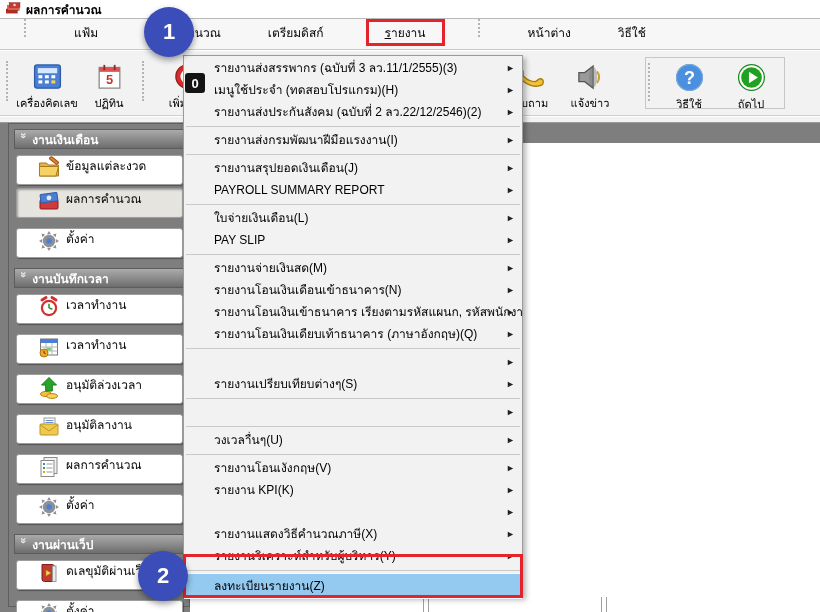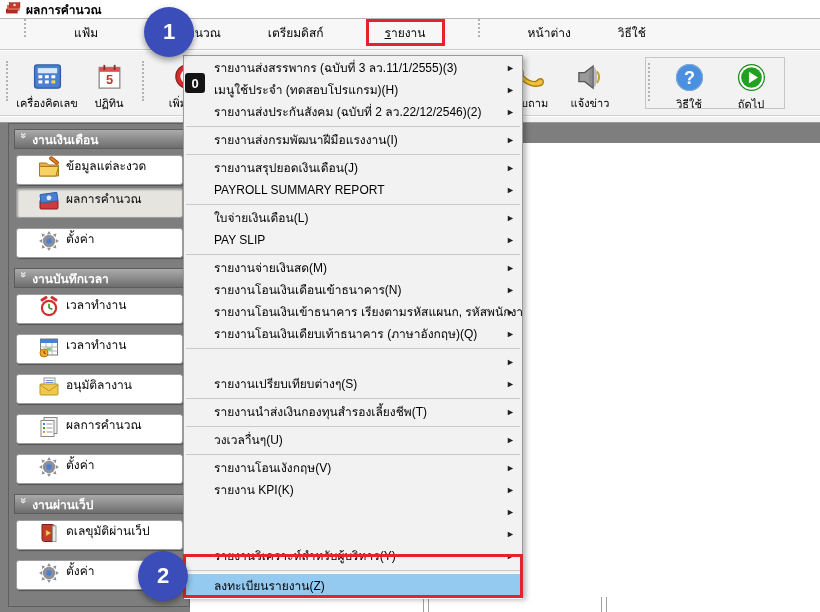--- a/index.html
+++ b/index.html
@@ -272,20 +272,30 @@
               <rect x="9.6" y="12.6" width="4.8" height="3" fill="#7dc87d"></rect>
               <circle cx="7" cy="18" r="4" fill="#f0a830" stroke="#b87700"></circle>
               <path d="M7 18 V15.8 M7 18 L8.6 18.6" stroke="#5a3c00"></path>
             </svg>
           </span>
           <span>เวลาทำงาน</span>
         </div>
         <div class="side-btn">
           <span style="display: inline-flex;">
             <svg viewBox="0 0 24 24">
+              <ellipse cx="9" cy="19" rx="5.5" ry="2.6" fill="#f0c040" stroke="#b8860b"></ellipse>
+              <ellipse cx="15" cy="21" rx="5.5" ry="2.4" fill="#f7d263" stroke="#b8860b"></ellipse>
+              <polygon points="12,2.5 19.5,10 15.3,10 15.3,16 8.7,16 8.7,10 4.5,10" fill="#28a428" stroke="#1d7a1d"></polygon>
+            </svg>
+          </span>
+          <span>อนุมัติล่วงเวลา</span>
+        </div>
+        <div class="side-btn">
+          <span style="display: inline-flex;">
+            <svg viewBox="0 0 24 24">
               <rect x="7" y="3" width="11" height="9" fill="#fff" stroke="#999"></rect>
               <path d="M8.5 5.5 h8 M8.5 7.5 h8 M8.5 9.5 h5" stroke="#5a84c8" stroke-width=".9"></path>
               <rect x="3" y="9" width="18" height="11" rx="1" fill="#f0c84a" stroke="#b8962e"></rect>
               <path d="M3 9.5 l9 6.5 9-6.5" fill="none" stroke="#b8962e"></path>
             </svg>
           </span>
           <span>อนุมัติลางาน</span>
         </div>
         <div class="side-btn">
           <span style="display: inline-flex;">
@@ -355,28 +365,28 @@
       <div class="menu-row"><span>PAY SLIP</span><span class="arrow">►</span></div>
       <div class="menu-sep"></div>
       <div class="menu-row"><span>รายงานจ่ายเงินสด(M)</span><span class="arrow">►</span></div>
       <div class="menu-row"><span>รายงานโอนเงินเดือนเข้าธนาคาร(N)</span><span class="arrow">►</span></div>
       <div class="menu-row"><span>รายงานโอนเงินเข้าธนาคาร เรียงตามรหัสแผนก, รหัสพนักงาน(O)</span><span class="arrow">►</span></div>
       <div class="menu-row"><span>รายงานโอนเงินเดืยบเท้าธนาคาร (ภาษาอังกฤษ)(Q)</span><span class="arrow">►</span></div>
       <div class="menu-sep"></div>
       <div class="menu-row"><span class="arrow">►</span></div>
       <div class="menu-row"><span>รายงานเปรียบเทียบต่างๆ(S)</span><span class="arrow">►</span></div>
       <div class="menu-sep"></div>
-      <div class="menu-row"><span>รายงานนำส่งเงินกองทุนสำรองเลี้ยงชีพ(T)</span><span class="arrow">►</span></div>
+      <div class="menu-row"><span class="arrow">►</span></div>
       <div class="menu-sep"></div>
       <div class="menu-row"><span>วงเวลาื่นๆ(U)</span><span class="arrow">►</span></div>
       <div class="menu-sep"></div>
       <div class="menu-row"><span>รายงานโอนเงังกฤษ(V)</span><span class="arrow">►</span></div>
       <div class="menu-row"><span>รายงาน KPI(K)</span><span class="arrow">►</span></div>
       <div class="menu-row"><span class="arrow">►</span></div>
-      <div class="menu-row"><span class="arrow">►</span></div>
+      <div class="menu-row"><span>รายงานแสดงวิธีคำนวณภาษี(X)</span><span class="arrow">►</span></div>
       <div class="menu-row"><span>รายงานวิเคราะห์สำหรับผู้บริหาร(Y)</span><span class="arrow">►</span></div>
       <div class="menu-sep"></div>
       <div class="menu-row hl"><span>ลงทะเบียนรายงาน(Z)</span></div>
       <div class="badge0">0</div>
       <div class="redbox2"></div>
     </div>
 
   <div class="callout" id="callout-1">1</div>
   <div class="callout" id="callout-2">2</div>
 </div>

